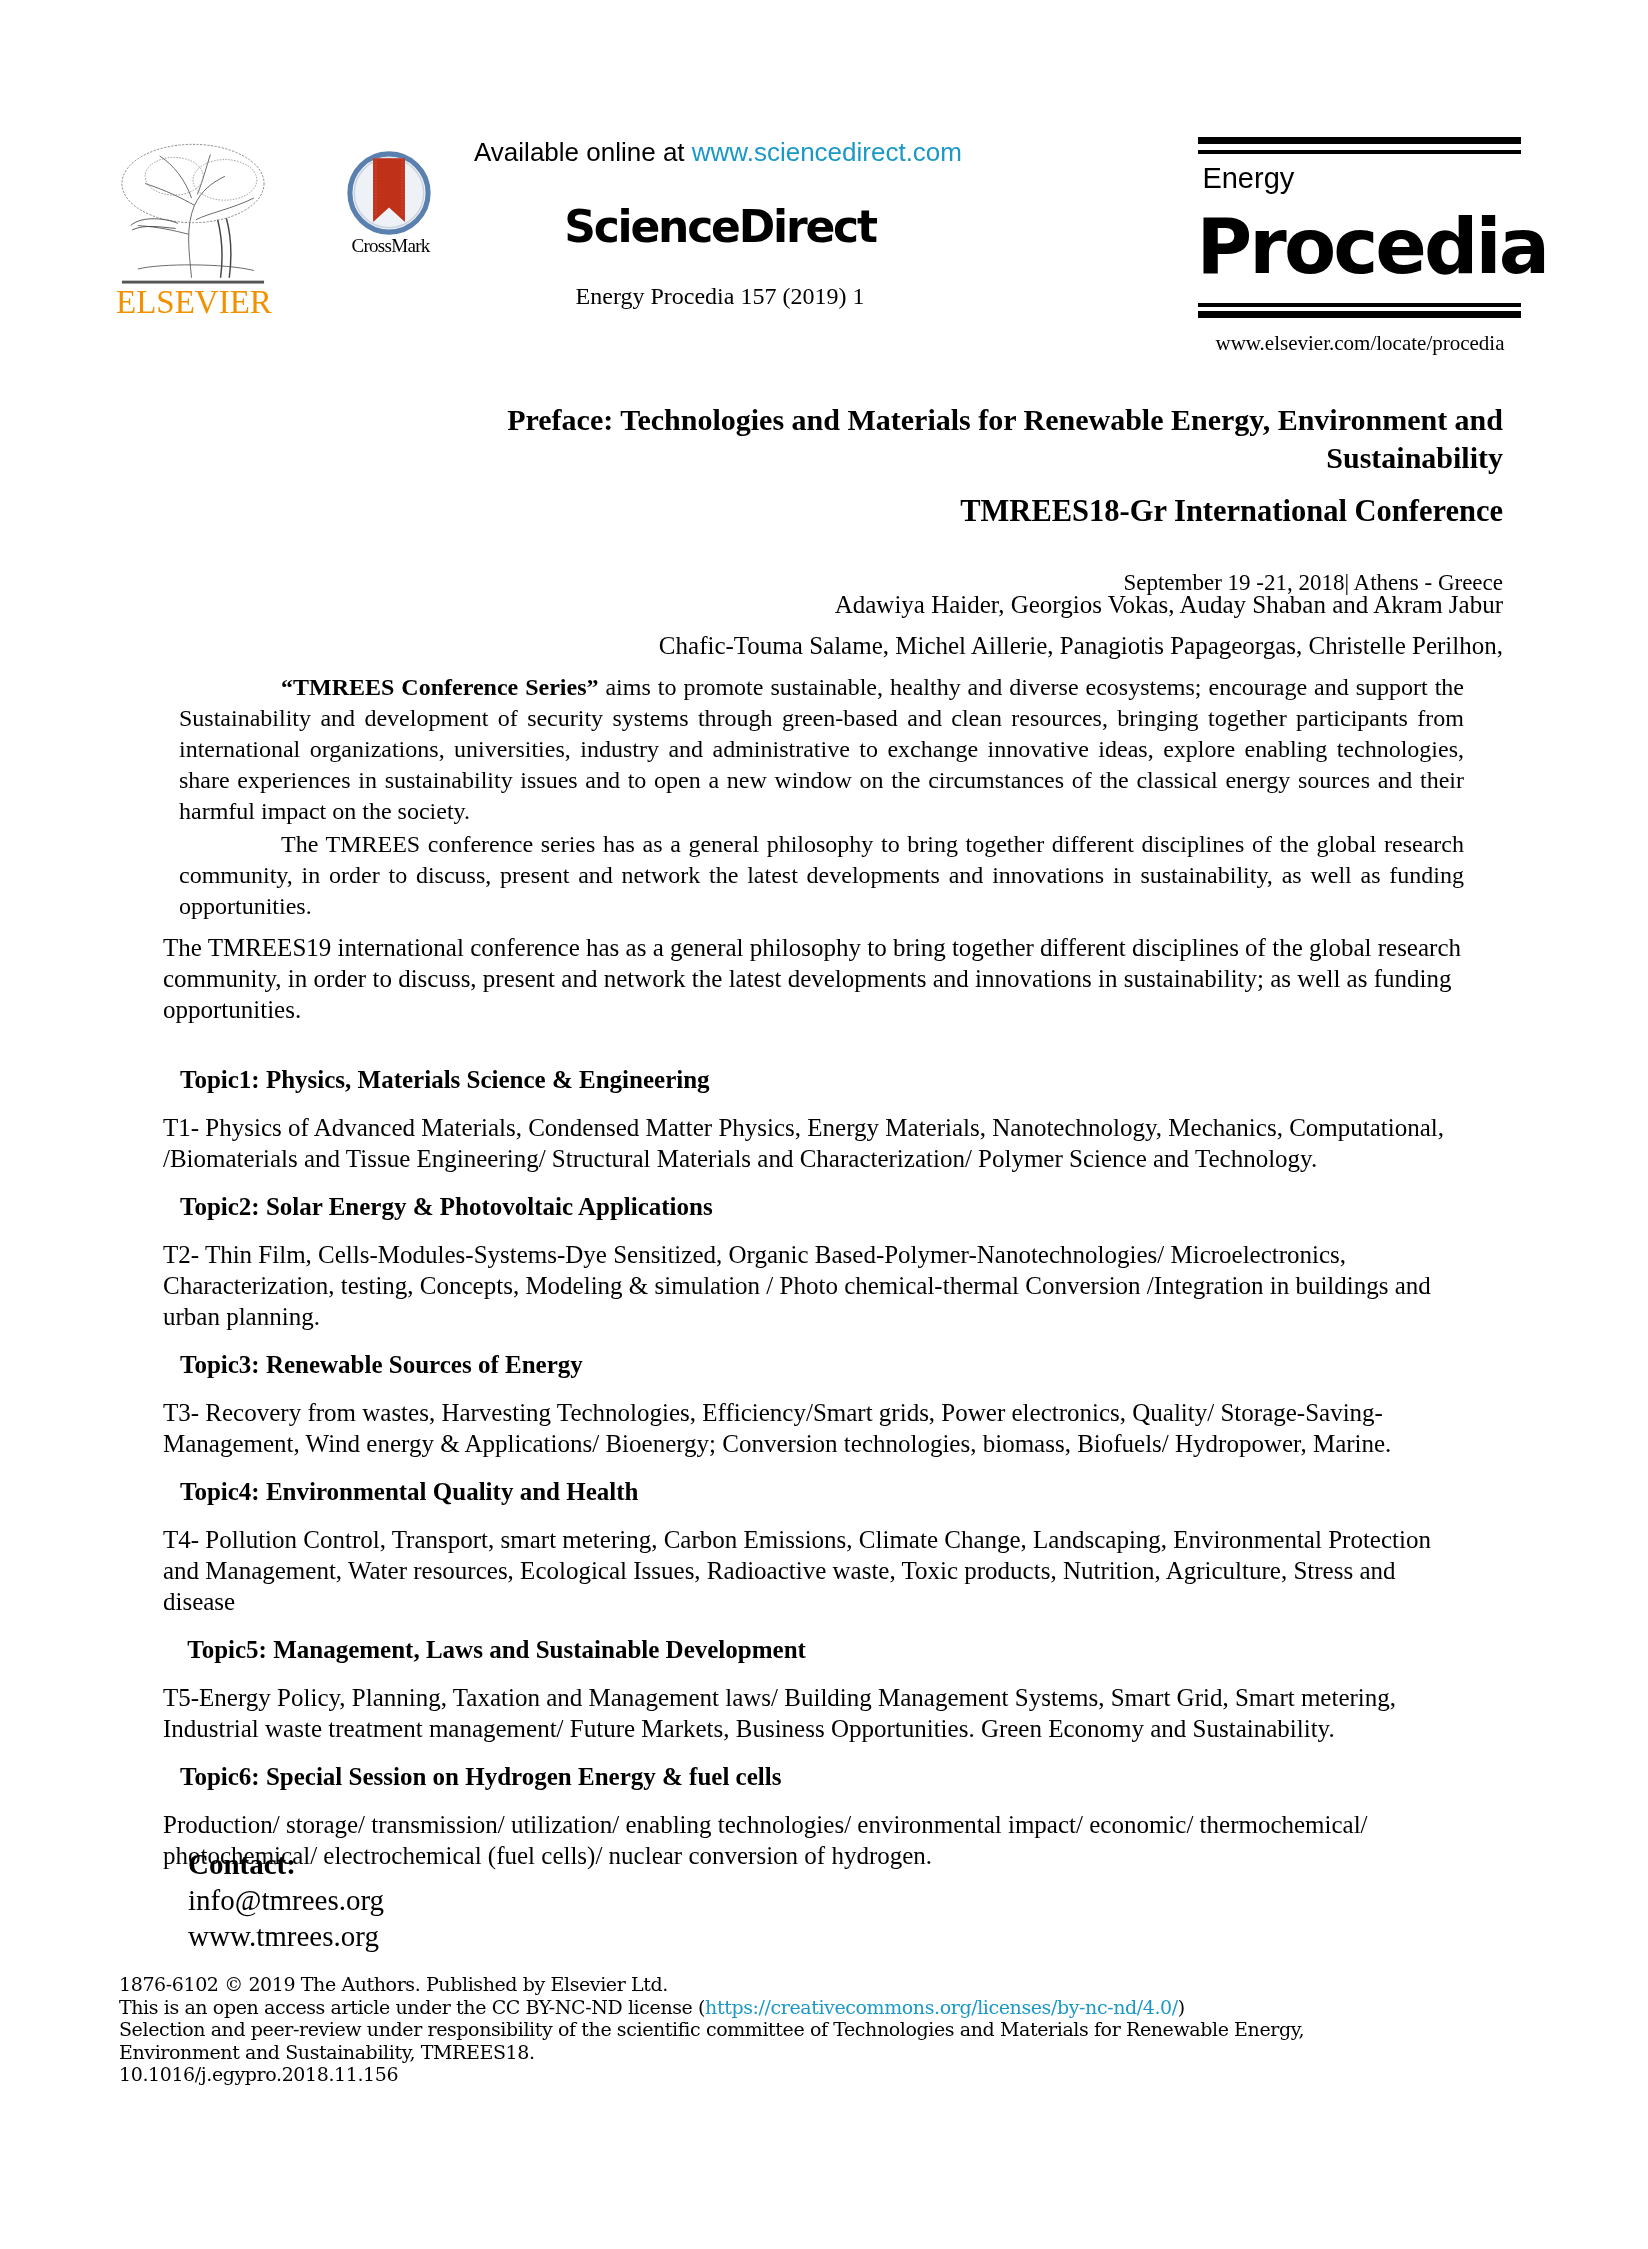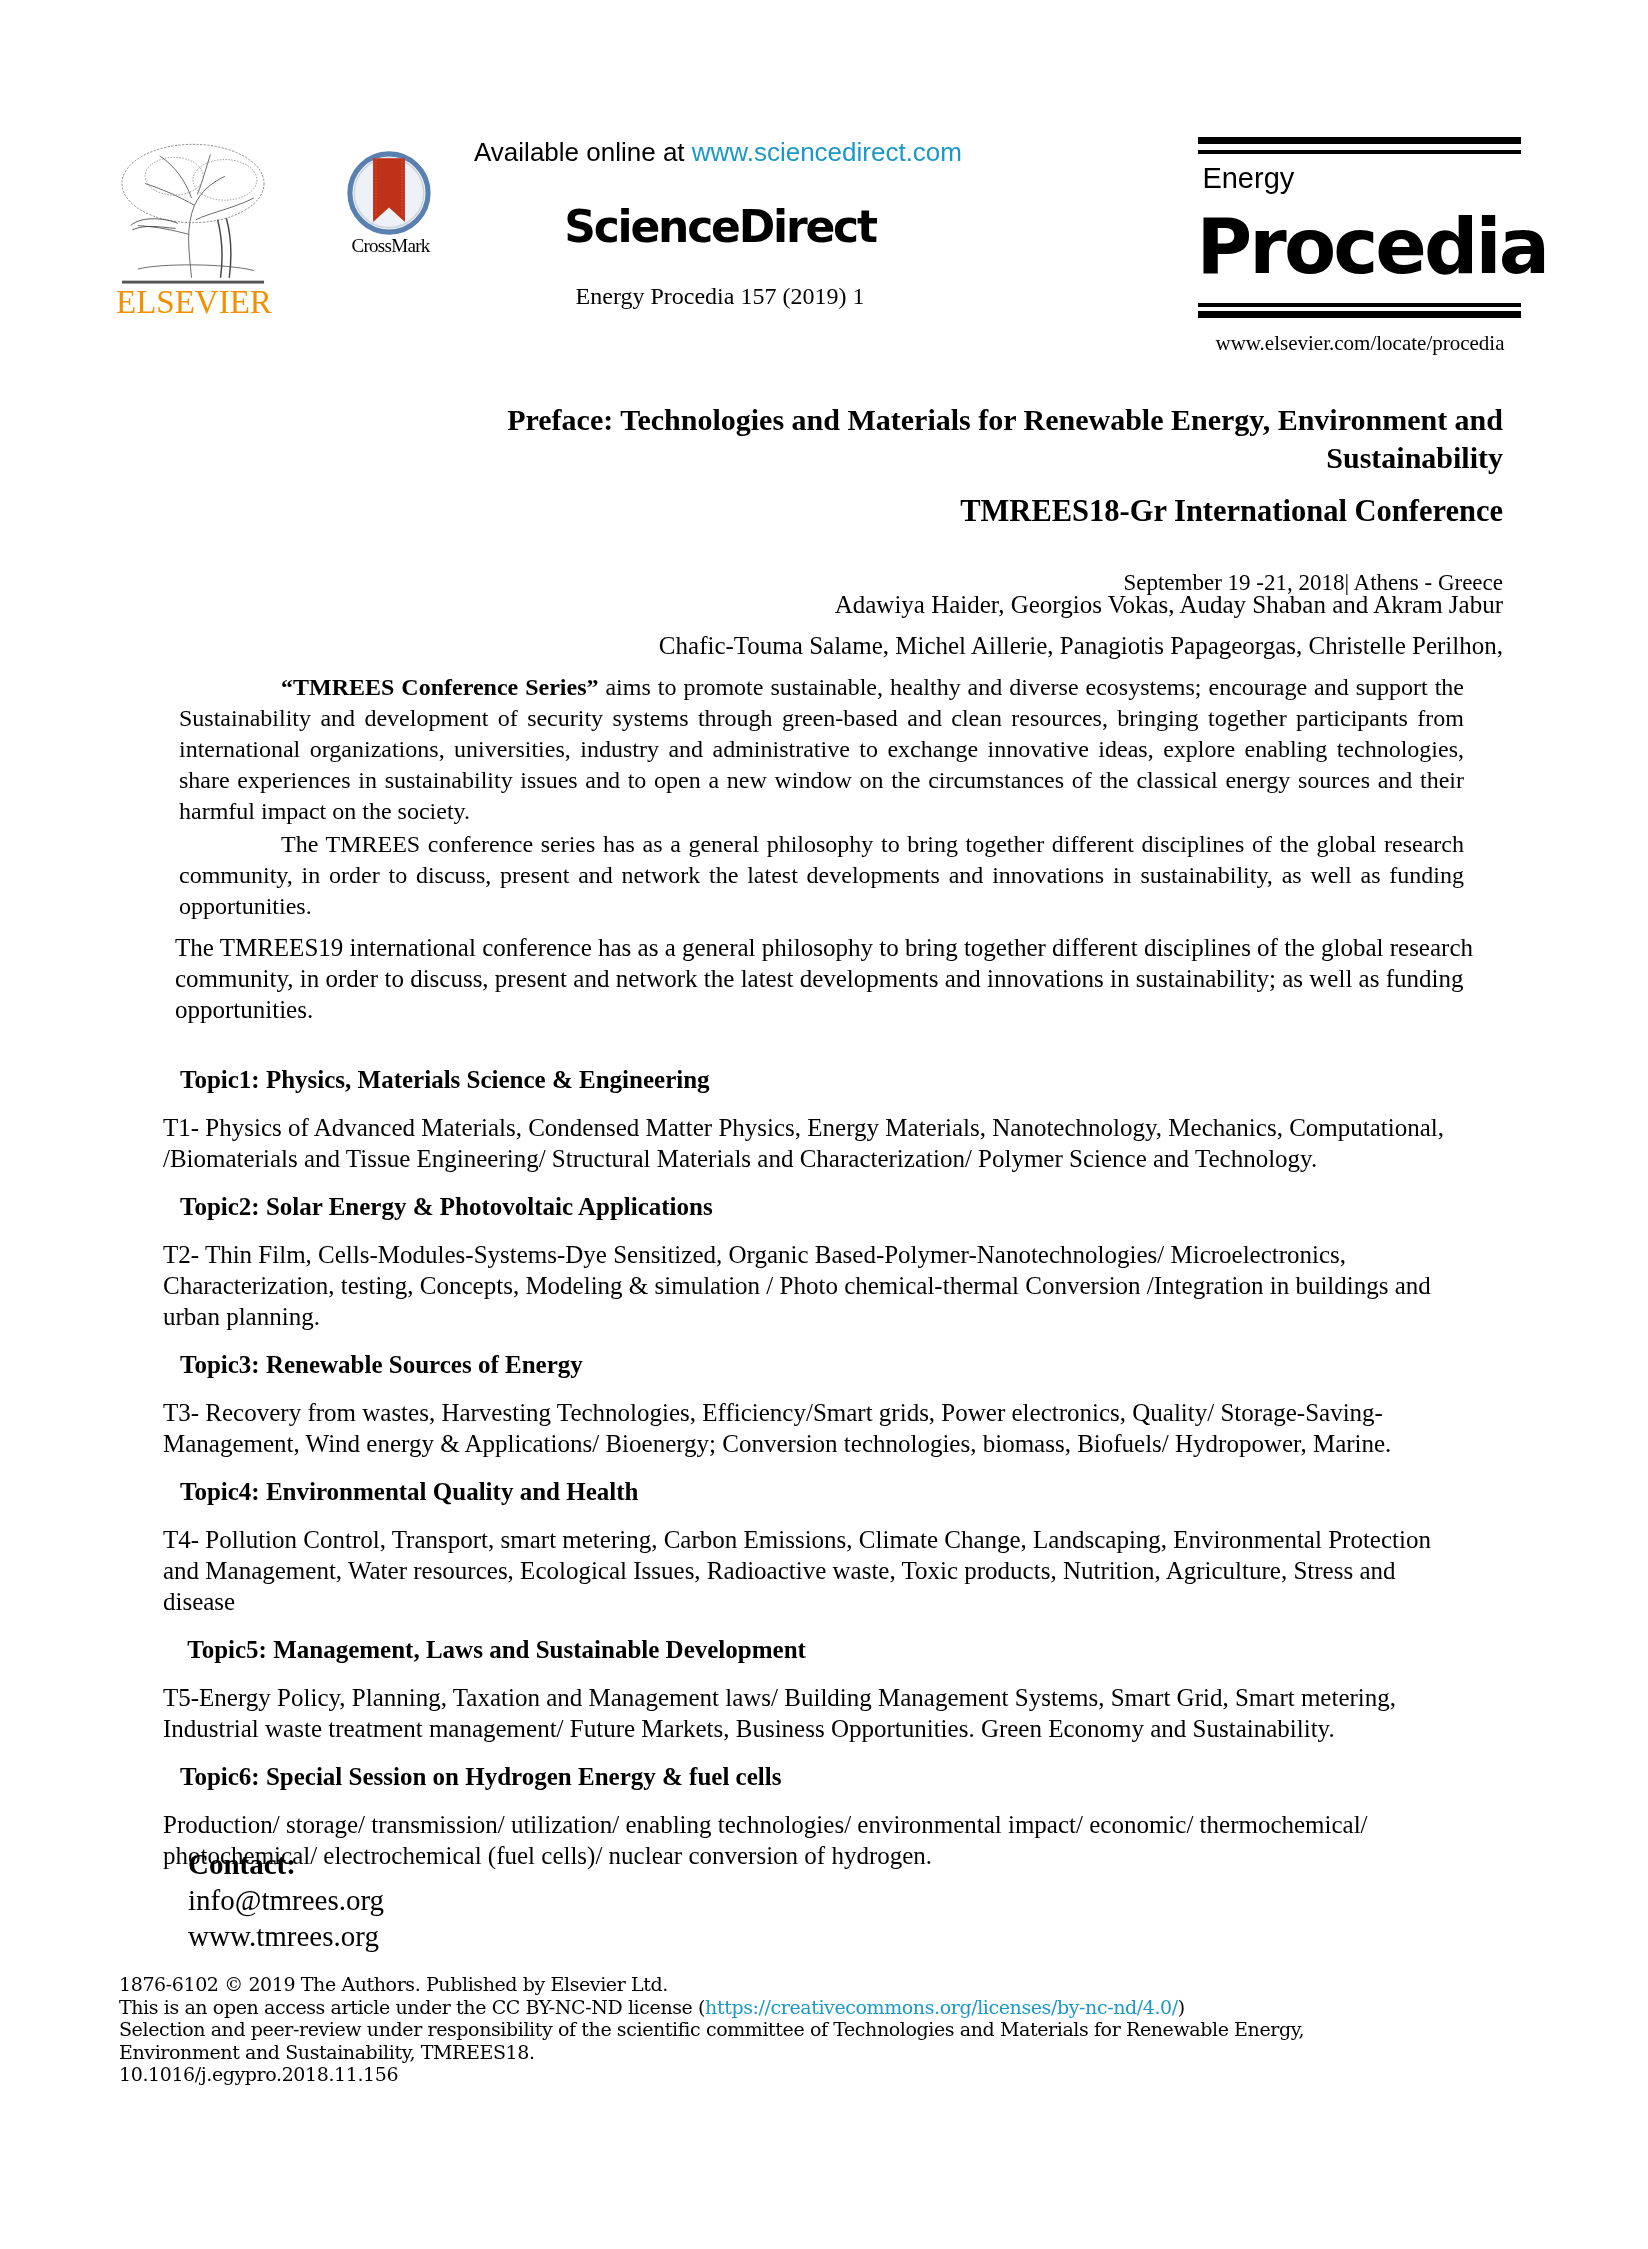--- a/index.html
+++ b/index.html
@@ -21,21 +21,21 @@
   .proc-url { left: 1189px; top: 331px; width: 342px; text-align: center; font-size: 21px; line-height: 25px; }
   
   .centered { left: 145px; width: 1358px; text-align: right; }
   .title { top: 401px; font-weight: bold; font-size: 30px; line-height: 38px; }
   .conf { top: 493px; font-weight: bold; font-size: 30.5px; line-height: 36px; }
   .dates { top: 568px; font-size: 23px; line-height: 29px; }
   .authors { top: 584px; font-size: 25px; line-height: 41px; }
   
   .para { left: 179px; width: 1285px; font-size: 24px; line-height: 31px; text-align: justify; text-align-last: left; }
   .indent { text-indent: 102px; }
-  .para2 { left: 175px; width: 1301px; font-size: 25px; line-height: 31px; }
+  .para2 { left: 163px; width: 1301px; font-size: 25px; line-height: 31px; }
   .topics { left: 163px; top: 1047px; width: 1309px; font-size: 25px; line-height: 31px; }
   .topics .head { font-weight: bold; margin: 17px; }
   .topics .body { margin: 0 0 4.4px 0; }
   .topics .main-head { font-weight: bold; margin-bottom: 2.9px; }
   .topic5-head { padding-left: 7.3px; }
   .contact { left: 188px; top: 1846px; font-size: 29px; line-height: 36px; }
   .contact .lbl { font-weight: bold; }
   .footer { left: 119px; top: 1973px; width: 1425px; font-family: "DejaVu Serif", serif; font-size: 19px; line-height: 22.5px; color: #000; letter-spacing: -0.4px; }
   .footer .link { color: #1a98c6; }
   .footer div { white-space: nowrap; }

